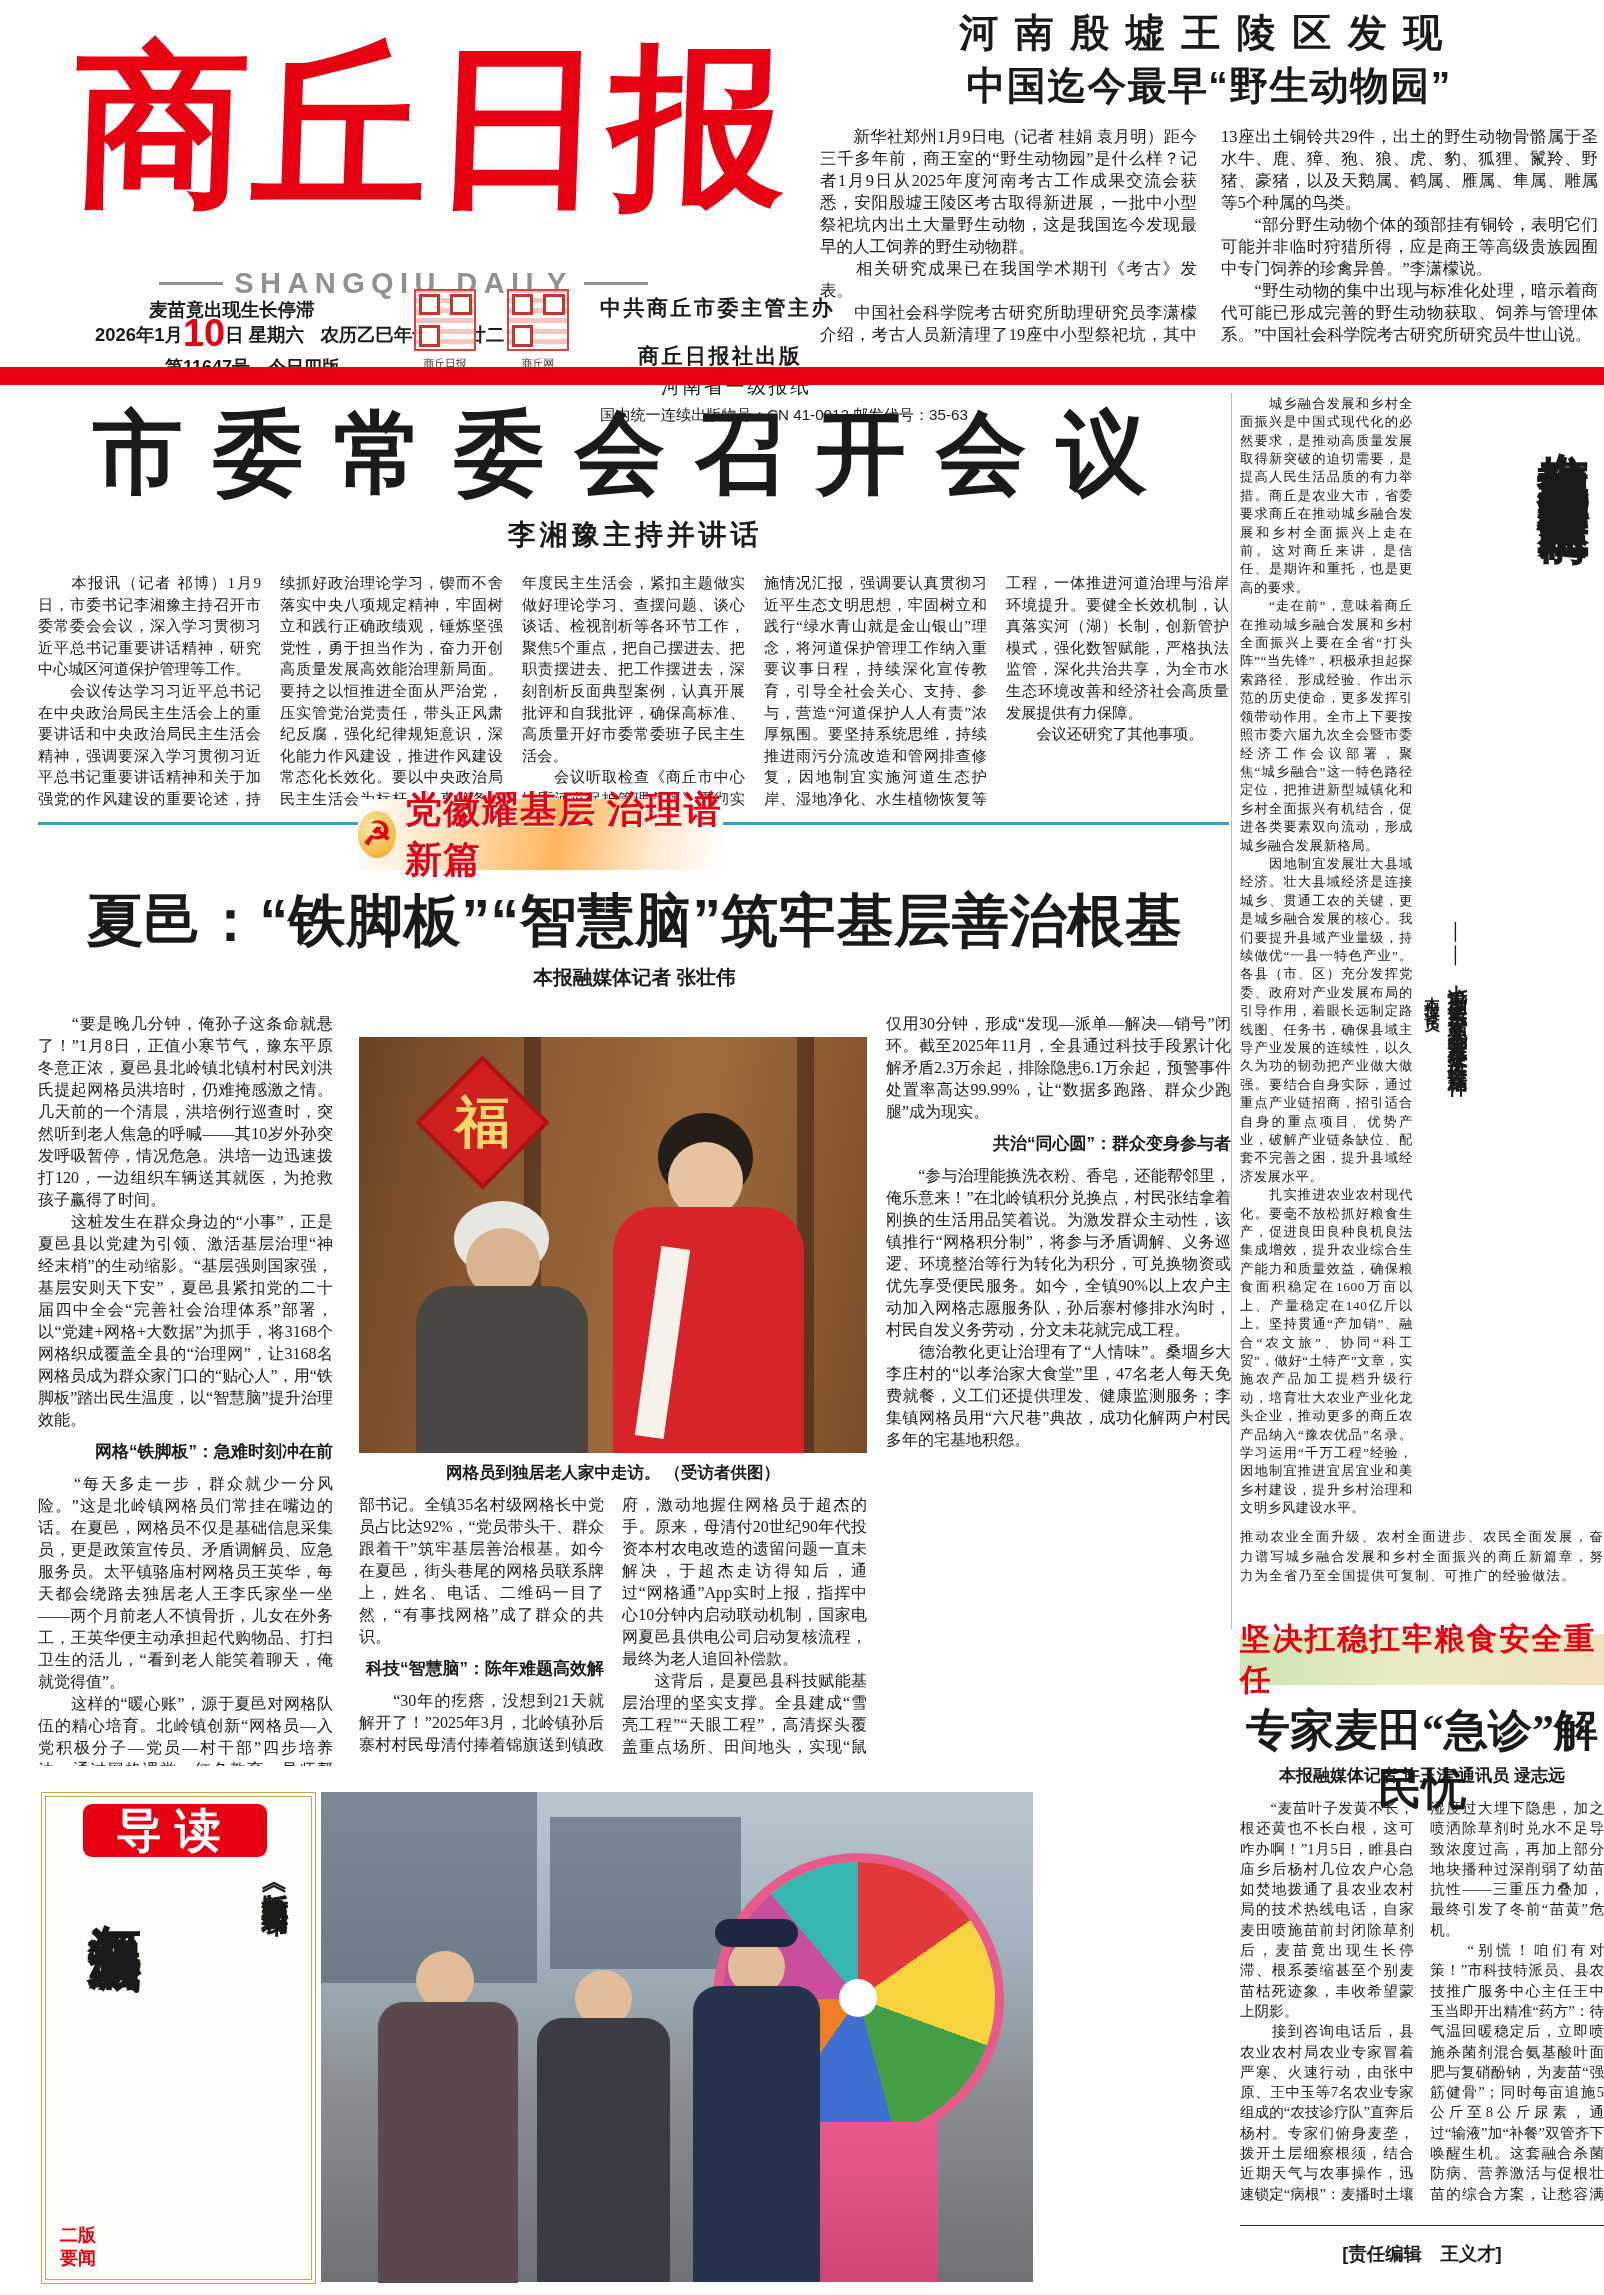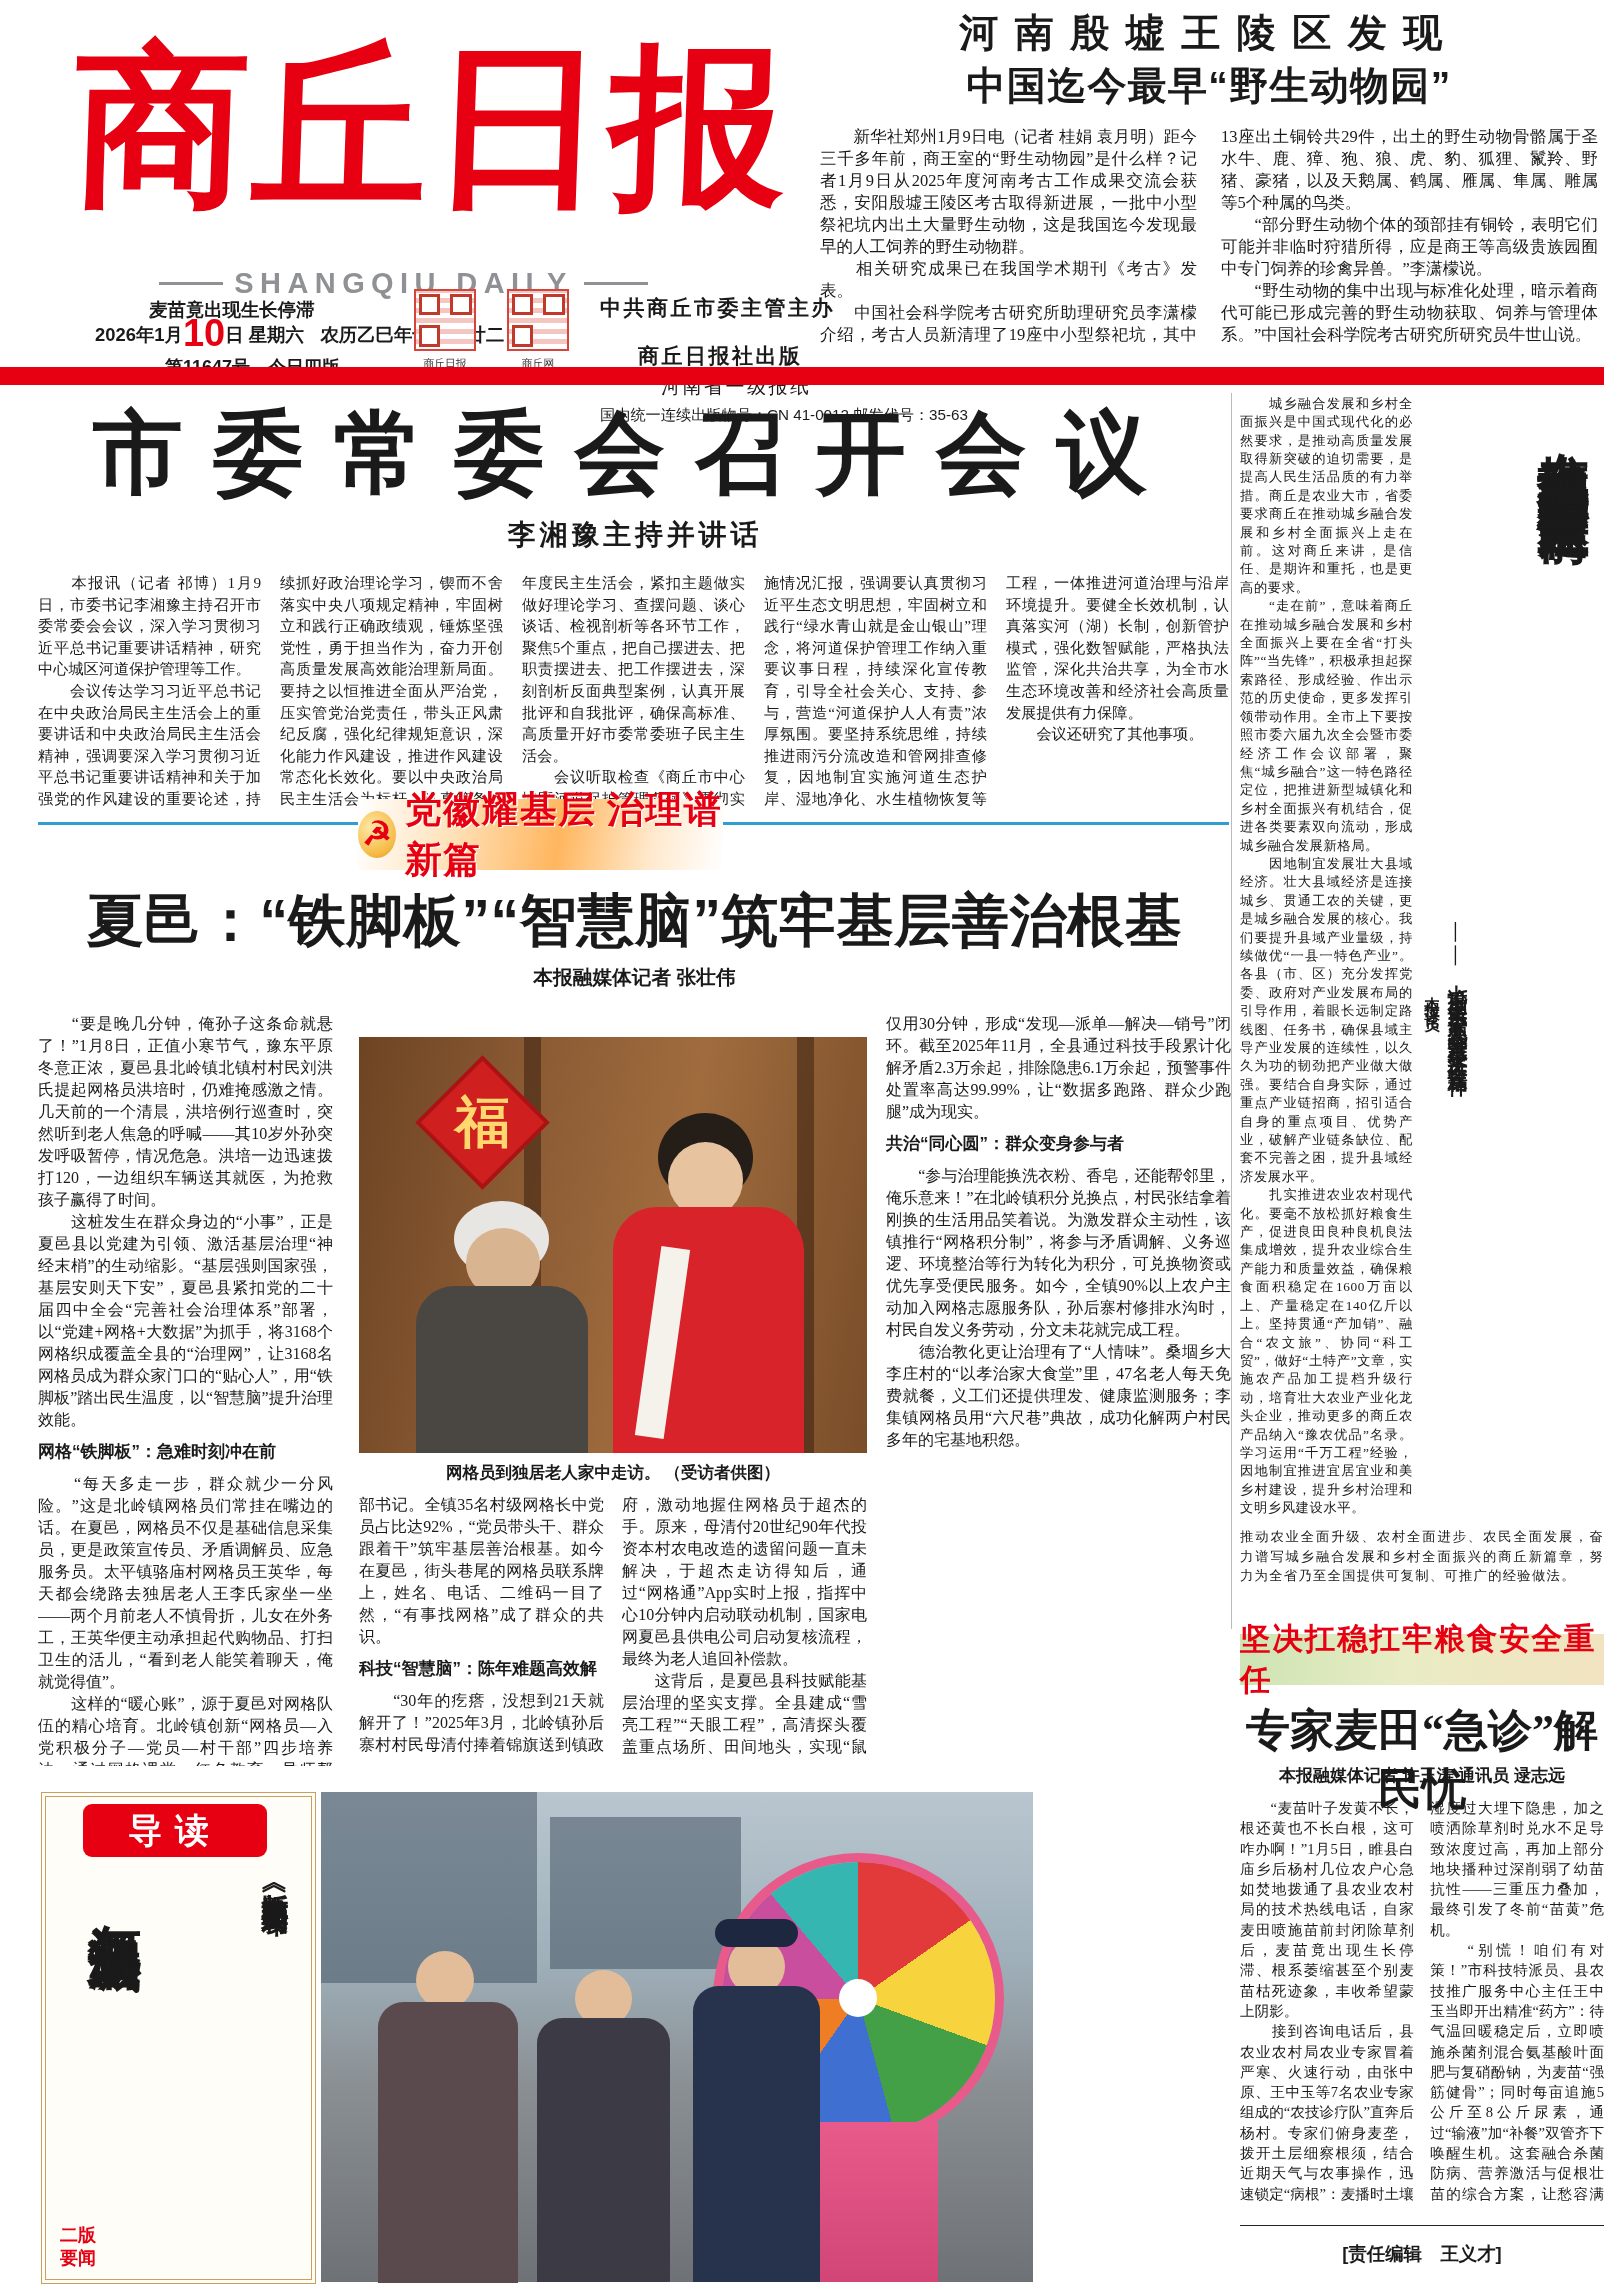--- a/index.html
+++ b/index.html
@@ -83,21 +83,21 @@
       background:#4a4742;border-radius:38px 38px 0 0;}
   #xy-photo .vol-hair{left:299px;top:76px;width:95px;height:89px;background:#241d18;}
   #xy-photo .vol-face{left:309px;top:105px;width:75px;height:76px;background:#e7c3a0;}
   #xy-photo .vol-body{position:absolute;left:254px;top:170px;width:191px;height:246px;
       background:#d8232a;border-radius:44px 44px 0 0;}
   #xy-photo .vol-stripe{position:absolute;left:289px;top:210px;width:29px;height:191px;
       background:#f5f2ec;transform:rotate(8deg);}
   #xy-caption{left:321px;top:579px;width:508px;font-size:16.5px;font-weight:bold;text-align:center;}
   #xy-cols23{left:321px;top:611px;width:508px;height:272px;column-count:2;column-gap:18px;}
   #xy-col4{left:848px;top:130px;width:345px;height:753px;}
-  .subhead{font-family:"Liberation Sans",sans-serif;font-weight:bold;text-align:left;
+  .subhead{font-family:"Liberation Sans",sans-serif;font-weight:bold;text-align:right;
            font-size:17px;margin:10.2px 0;}
 
   
   #comm-divider{left:1231px;top:393px;width:1.3px;height:1236px;background:#bbbbbb;}
   #commentary{left:1240px;top:391px;width:364px;height:1239px;}
   #comm-body{position:absolute;left:0;top:3.8px;width:173px;height:1123px;
              font-size:13.3px;line-height:18.4px;letter-spacing:0.6px;}
   #comm-author{position:absolute;left:181px;top:594px;font-size:15.2px;font-weight:bold;letter-spacing:5.1px;}
   #comm-subtitle{position:absolute;left:205px;top:531px;height:673px;font-size:19.7px;
                  font-weight:bold;letter-spacing:3.8px;}
@@ -116,21 +116,21 @@
   #wheat .byline{position:absolute;top:71px;width:100%;font-size:17px;font-weight:bold;}
   #wheat .body{position:absolute;top:105px;width:100%;height:416px;column-count:2;column-gap:16.5px;
                font-size:14.6px;line-height:20.3px;}
   #wheat .edit-rule{position:absolute;top:532px;left:0;width:100%;height:1.3px;background:#222;}
   #wheat .editor{position:absolute;top:548px;width:100%;font-size:18.4px;font-weight:bold;}
 
   
   #daodu{left:41px;top:1792px;width:273px;height:490px;border:1.9px solid #c9a05e;
          outline:0.6px solid #c9a05e;outline-offset:-5.7px;background:#fffdf8;}
   #daodu .label{position:absolute;left:41px;top:11.4px;width:184px;height:53px;background:#e60012;
-      border-radius:9px;color:#fff;font-size:34px;font-weight:bold;letter-spacing:12.7px;
+      border-radius:9px;color:#fff;font-size:46px;font-weight:bold;letter-spacing:12.7px;
       text-align:center;line-height:53px;}
   #daodu .item-small{position:absolute;right:22px;top:78px;height:397px;font-size:27px;
       font-weight:bold;letter-spacing:1.3px;}
   #daodu .item-big{position:absolute;left:37px;top:89px;height:388px;font-size:53px;
       font-weight:bold;letter-spacing:2.5px;}
   #daodu .tag{position:absolute;left:18px;bottom:12.7px;width:47px;color:#e60012;
       font-size:18px;font-weight:bold;line-height:1.3;}
 
   
   #police-photo{left:321px;top:1792px;width:712px;height:490px;background:

